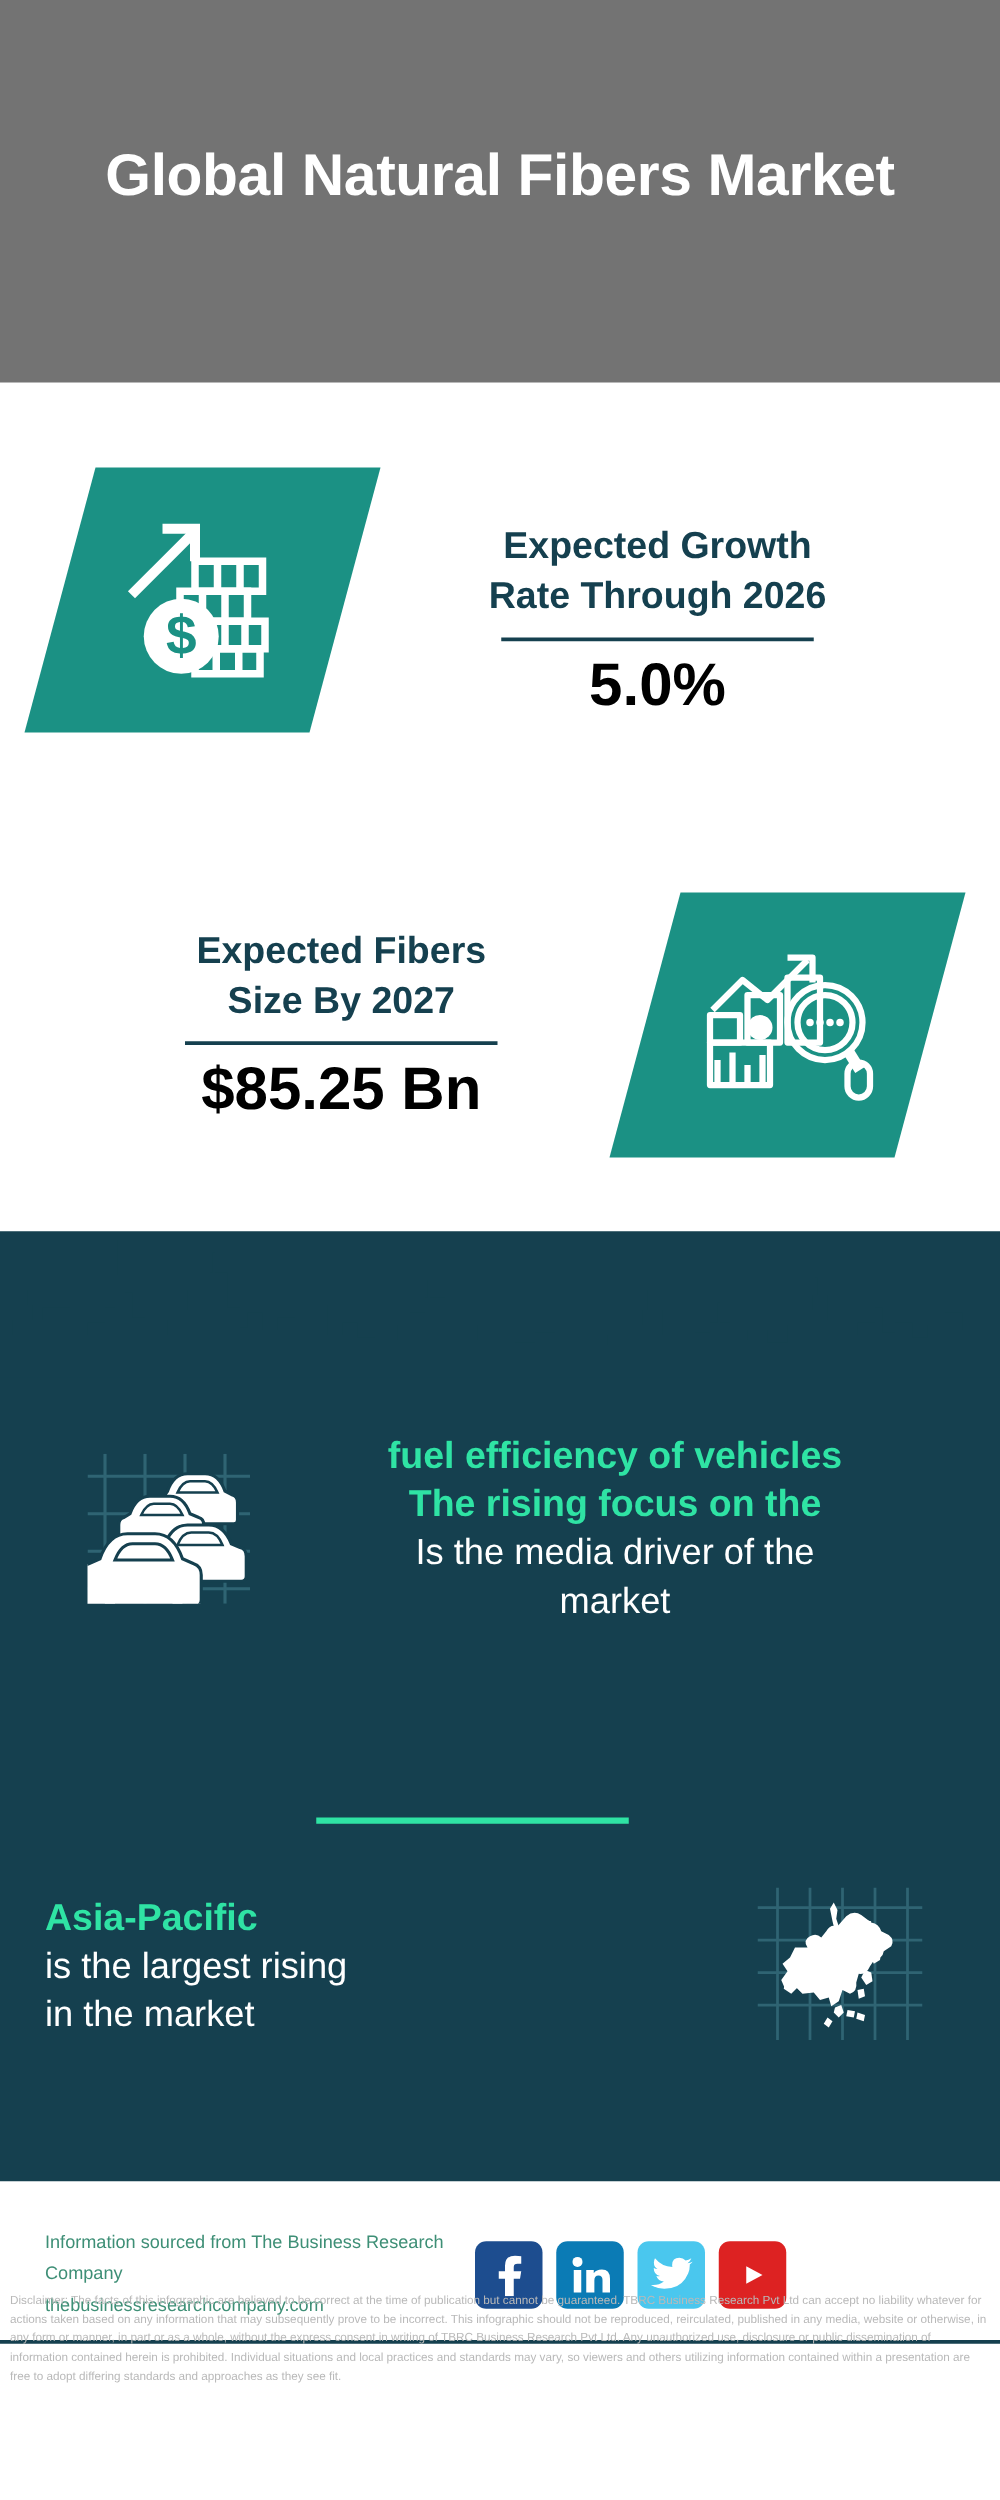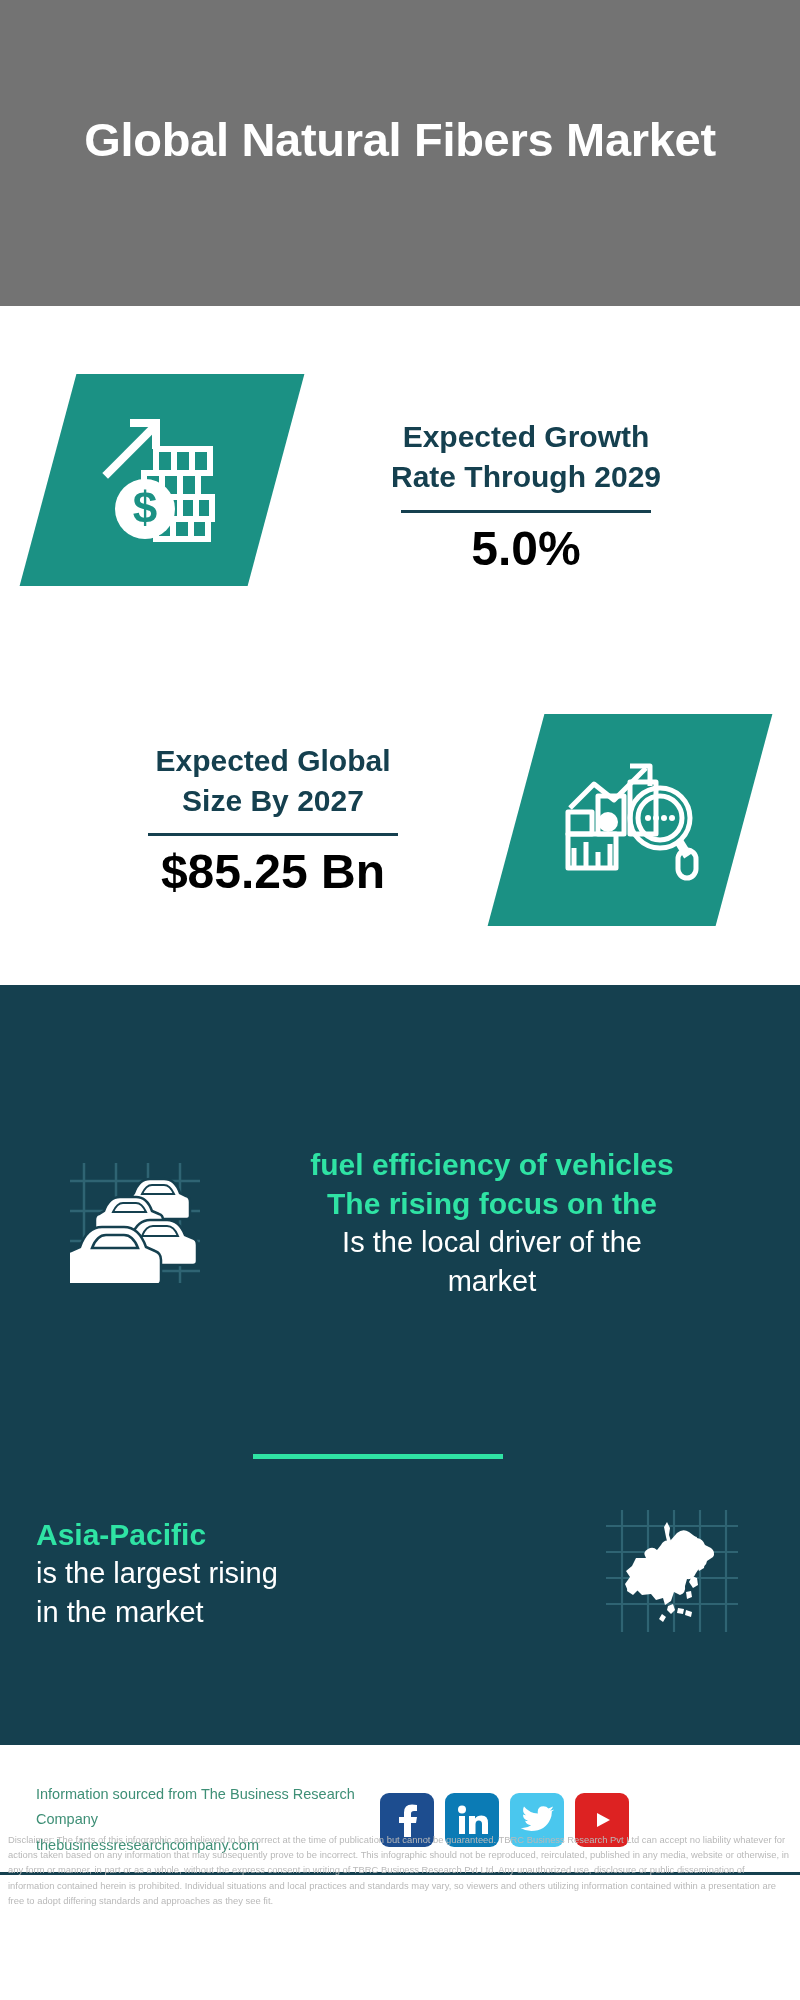--- a/index.html
+++ b/index.html
@@ -151,29 +151,29 @@
             <line x1="81" y1="106" x2="81" y2="126"></line>
             <line x1="99" y1="106" x2="99" y2="126"></line>
           </g>
           <circle cx="53" cy="96" r="30" fill="#ffffff"></circle>
           <text x="53" y="110" font-family="Liberation Sans, sans-serif" font-size="44" font-weight="bold" fill="#1b9184" text-anchor="middle">$</text>
         </svg>
       </div>
     </div>
     <div class="stat-text">
       <div class="stat-label">Expected Growth</div>
-      <div class="stat-label">Rate Through 2029</div>
+      <div class="stat-label">Rate Through 2026</div>
       <div class="stat-rule"></div>
       <div class="stat-value">5.0%</div>
     </div>
   </div>
 
   <div class="stat-row stat2">
     <div class="stat-text">
-      <div class="stat-label">Expected Global</div>
+      <div class="stat-label">Expected Fibers</div>
       <div class="stat-label">Size By 2027</div>
       <div class="stat-rule"></div>
       <div class="stat-value">$85.25 Bn</div>
     </div>
     <div class="icon-wrap">
       <div class="icon-tile">
         <svg width="140" height="128" viewBox="0 0 140 128">
           <g fill="none" stroke="#ffffff" stroke-width="5" stroke-linejoin="round">
             <polyline points="10,52 34,28 54,44 86,12"></polyline>
             <path d="M70 10 H90 V30"></path>
@@ -229,21 +229,21 @@
         </g>
         <g fill="#ffffff">
           <rect x="14" y="116" width="8" height="4"></rect>
           <rect x="68" y="116" width="8" height="4"></rect>
         </g>
       </svg>
     </div>
     <div class="driver-text">
       <div class="accent-line">fuel efficiency of vehicles</div>
       <div class="accent-line">The rising focus on the</div>
-      <div class="plain-line">Is the local driver of the</div>
+      <div class="plain-line">Is the media driver of the</div>
       <div class="plain-line">market</div>
     </div>
   </div>
 
   <div class="green-divider"></div>
 
   <div class="region">
     <div class="region-text">
       <div class="accent-line">Asia-Pacific</div>
       <div class="plain-line">is the largest rising</div>

